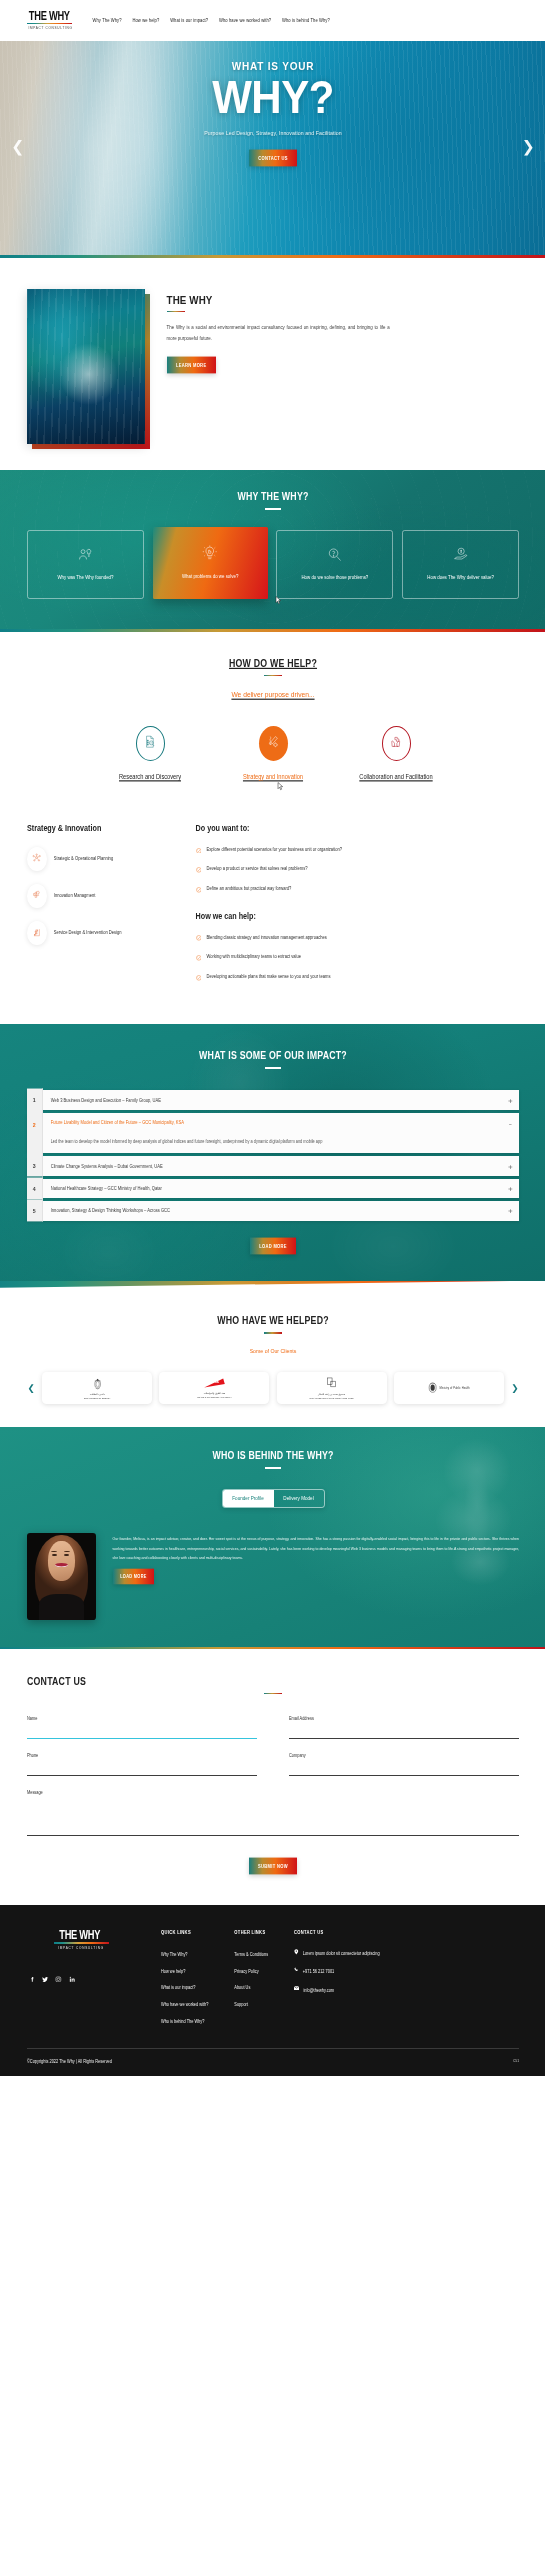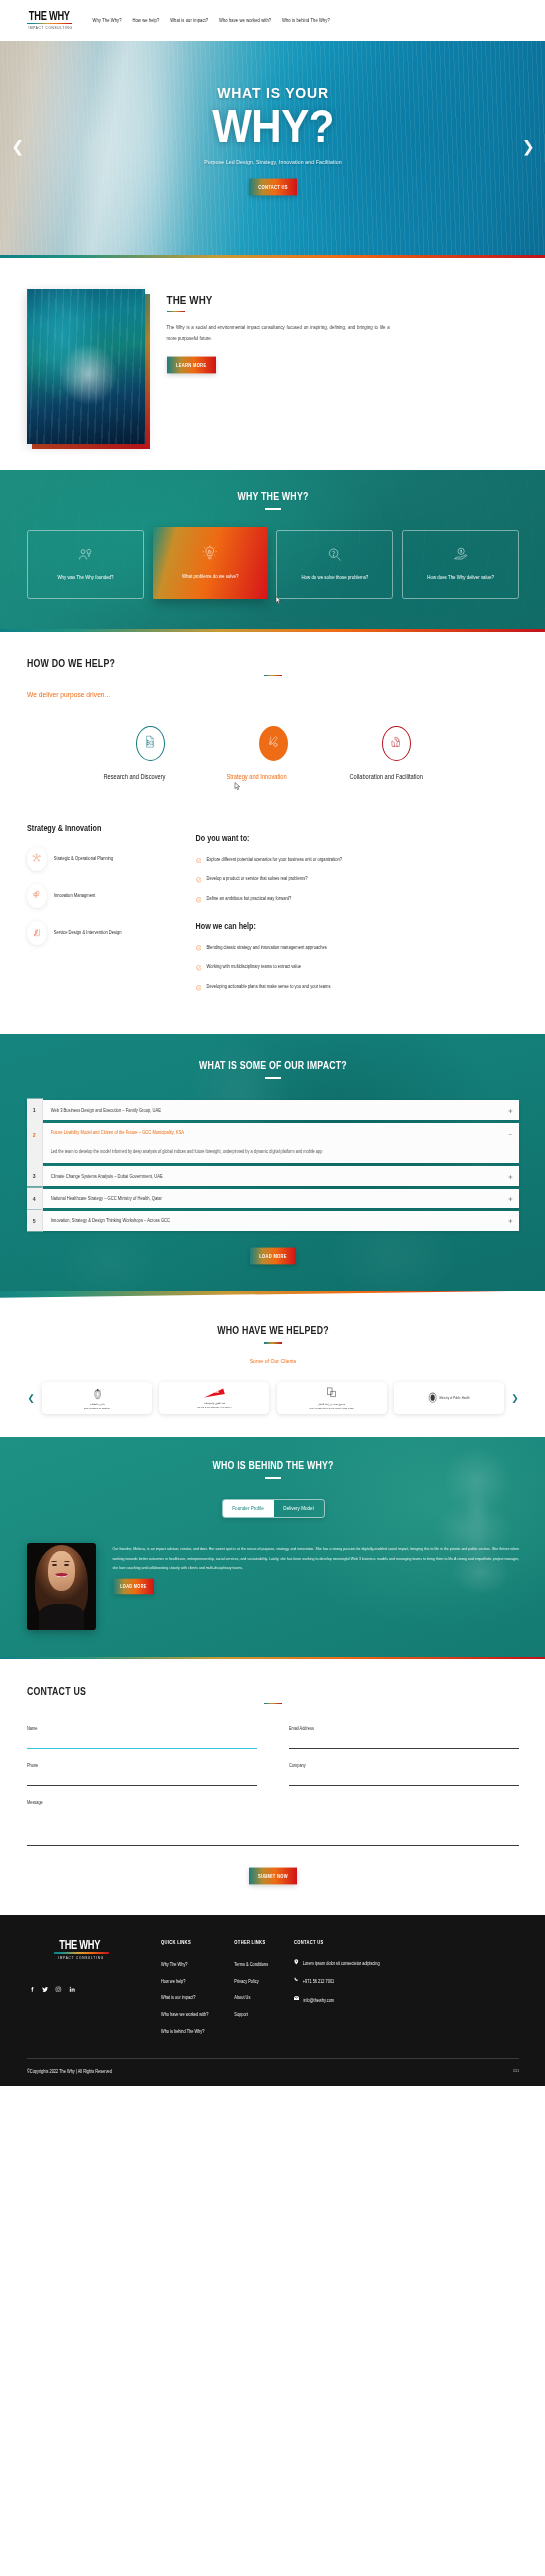--- a/index.html
+++ b/index.html
@@ -51,23 +51,22 @@
   .hero::after{
     content:""; position:absolute; inset:0;
     background:
       repeating-linear-gradient(88deg, rgba(255,255,255,.10) 0 1px, rgba(255,255,255,0) 1px 4.6px),
       radial-gradient(ellipse 22% 120% at 17% 50%, rgba(255,255,255,.45), transparent 70%),
       radial-gradient(ellipse 14% 120% at 27% 50%, rgba(255,255,255,.30), transparent 70%);
     opacity:.75; pointer-events:none;
   }
   .hero-inner { position:relative; z-index:3; text-align:center; padding-top:19.6px; }
   .hero-kicker {
-    color:#fff; font-size:14px; letter-spacing:0.8px; font-weight:600;
+    color:#fff; font-size:10px; letter-spacing:0.8px; font-weight:600;
     text-shadow:0 0.5px 2.6px rgba(0,0,0,.25);
-    margin-top:24px;
   }
   .hero-title {
     color:#fff; font-weight:bold; font-size:42px; line-height:1.02;
     letter-spacing:-0.5px; margin-top:2.1px; text-shadow:0 1px 7.2px rgba(0,0,0,.28);
     transform:scaleY(1.12); transform-origin:top center;
   }
   .hero-sub {
     color:#eaf6f8; font-size:5.2px; margin-top:13.4px; letter-spacing:0.1px;
     text-shadow:0 0.5px 2.1px rgba(0,0,0,.3); transform:scaleY(1.18);
   }
@@ -156,21 +155,21 @@
     box-shadow:0 4.1px 10.3px rgba(0,0,0,.25);
   }
   .card .c-icon { color:#fff; margin-bottom:9.3px; }
   .card .c-label {
     color:#fff; font-size:4.4px; text-align:center; line-height:2.2;
     transform:scaleY(1.15);
   }
   .cursor-ptr { position:absolute; width:6.7px; height:9.3px; pointer-events:none; }
 
   
-  .howhelp { background:#fff; padding:26px 27px 5.2px 27px; text-align:left; }
+  .howhelp { background:#fff; padding:26px 27px 5.2px 27px; text-align:center;text-decoration:underline; }
   .sec-title-d { font-size:8.8px; font-weight:bold; letter-spacing:0.2px; transform:scaleY(1.2); }
   .rule-d {
     width:17.5px; height:1.5px; margin:6.7px auto 0;
     background:linear-gradient(90deg,#0f7f87 0%,#c79a36 45%,#c2121a 100%);
   }
   .howhelp-sub { color:#ef6c16; font-size:6.7px; margin-top:14.4px; transform:scaleY(1.18); }
   .pillars { display:flex; justify-content:center; gap:30px; margin-top:28px; }
   .pillar { width:93px; cursor:pointer; }
   .pillar-circle {
     width:29px; height:35px; border-radius:50%; margin:0 auto;
@@ -187,21 +186,21 @@
   
   .strategy { background:#fff; display:flex; padding:24px 27px 31px 27px; gap:15.5px; }
   .strat-left { width:149px; flex:none; }
   .strat-h { font-size:7.2px; font-weight:bold; transform:scaleY(1.2); transform-origin:left; }
   .srv { display:flex; align-items:center; gap:7.2px; margin-top:13.4px; }
   .srv-circle {
     width:19.6px; height:24px; border-radius:50%; background:#fff; flex:none;
     box-shadow:0 1px 5.2px rgba(0,0,0,.10); display:flex; align-items:center; justify-content:center;
   }
   .srv-label { font-size:4.1px; line-height:2.0; color:#2e2e2e; transform:scaleY(1.2); transform-origin:left; }
-  .strat-right { flex:1; padding-left:4.1px;margin-top:10px; }
+  .strat-right { flex:1; padding-left:4.1px; }
   .strat-q { font-size:7.2px; font-weight:bold; transform:scaleY(1.2); transform-origin:left; }
   .chk-list { margin-top:12.4px; }
   .chk-item { display:flex; align-items:flex-start; gap:5.2px; margin-bottom:10.3px; }
   .chk-mark { flex:none; margin-top:0.5px; }
   .chk-text { font-size:4.1px; color:#2e2e2e; line-height:1.6; transform:scaleY(1.2); transform-origin:left top; }
   .strat-q2 { margin-top:17.5px; }
 
   
   .impact {
     position:relative; padding:26px 27px 36px 27px; overflow:hidden;

